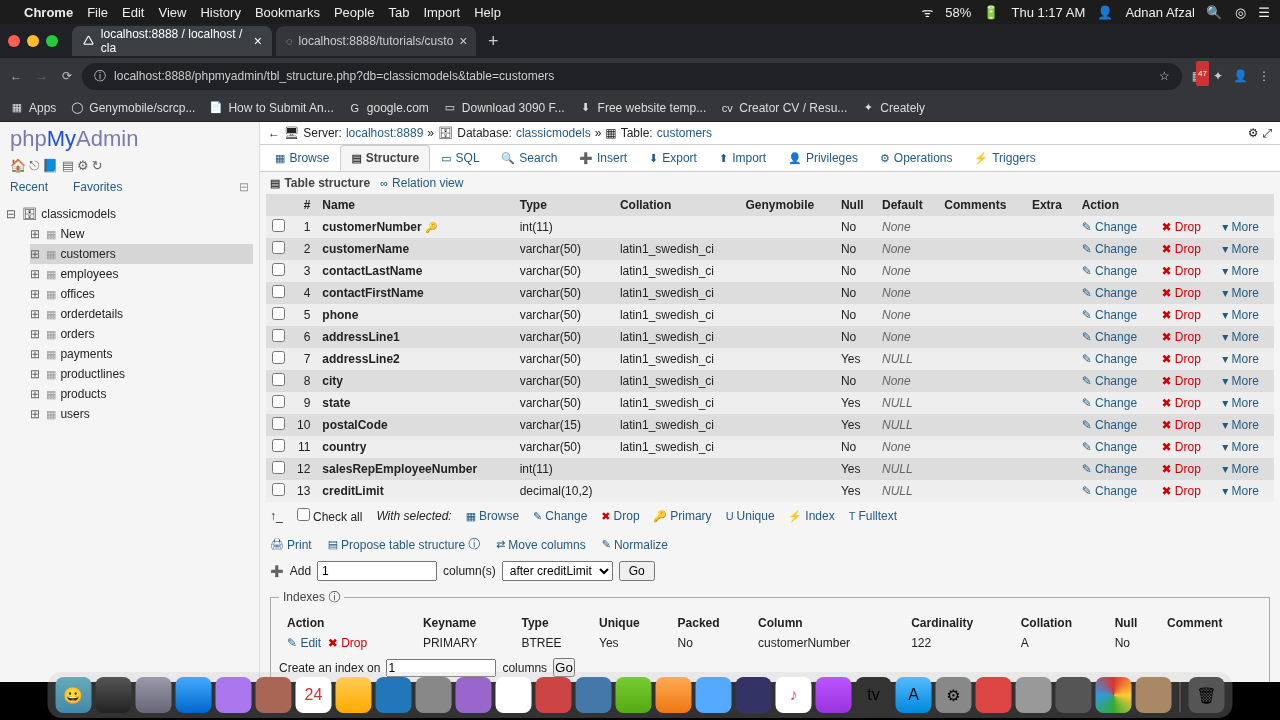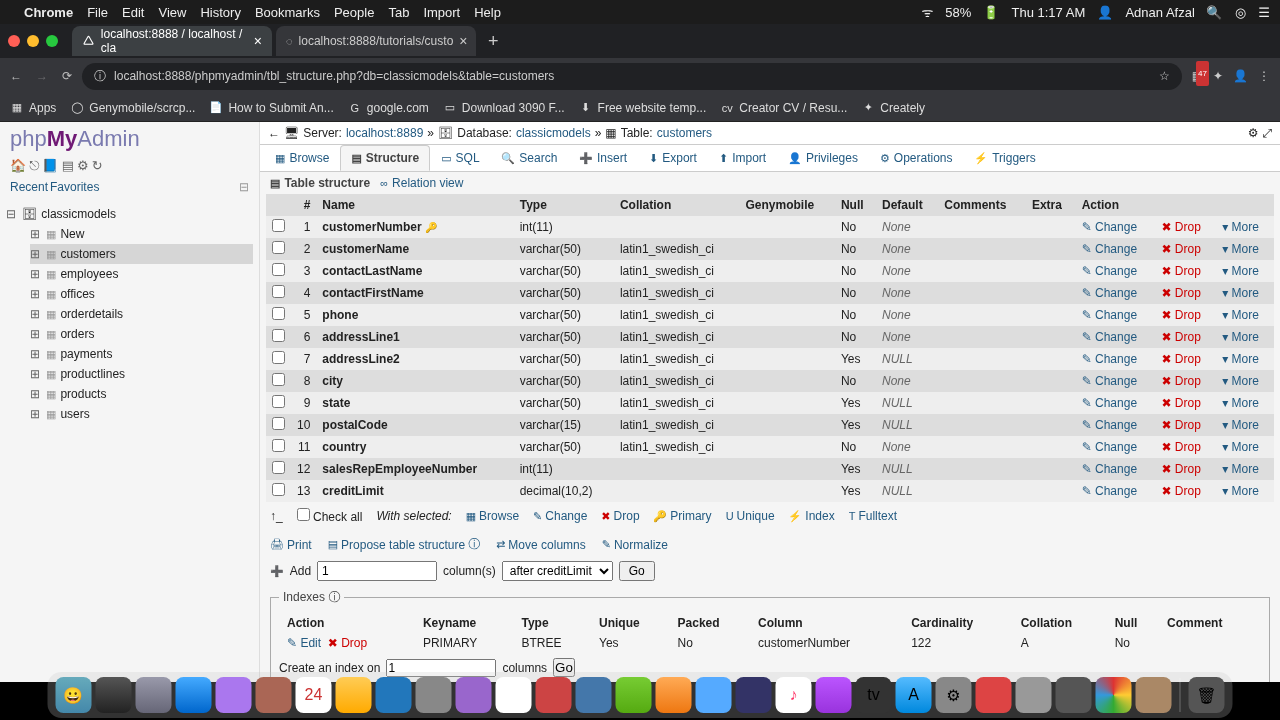--- a/index.html
+++ b/index.html
@@ -18,23 +18,23 @@
   .addrbar { height:36px; display:flex; align-items:center; padding:0 10px; gap:10px; background:#35363a; }
   .addrbar .nav { display:flex; gap:14px; color:#bbb; }
   .addr { flex:1; background:#202124; border-radius:20px; padding:5px 12px; display:flex; align-items:center; gap:8px; color:#ccc; }
   .addrbar .ext { display:flex; gap:10px; align-items:center; color:#ccc; }
   .bookmarks { height:28px; background:#35363a; display:flex; align-items:center; padding:0 10px; gap:14px; color:#ddd; font-size:12px; border-bottom:1px solid #222; }
   .bookmarks .bm { display:flex; align-items:center; gap:5px; cursor:pointer; }
   .bmico{width:14px;height:14px;display:inline-flex;align-items:center;justify-content:center;font-size:11px}
   .pma { background:#f5f5f5; height:560px; display:flex; color:#222; }
   .sidebar { width:260px; background:#f5f5f5; border-right:1px solid #ddd; padding:4px 6px; }
   .logo { font-size:22px; font-weight:normal; padding:0 4px 4px; }
-  .logo .php{color:#7a7aaf}.logo .my{color:#701a75;font-weight:bold}.logo .admin{color:#7a7aaf}
+  .logo .php{color:#7a7aaf}.logo .my{color:#1d4ed8;font-weight:normal}.logo .admin{color:#7a7aaf}
   .toolbar { display:flex; gap:3px; padding:2px 4px; font-size:13px; color:#666; }
-  .recfav { display:flex; gap:2px; padding:4px; font-size:12px; }
+  .recfav { display:flex; gap:25px; padding:4px; font-size:12px; }
   .recfav span{color:#235a81;cursor:pointer}
   .tree { margin-top:6px; font-size:12px; line-height:20px; }
   .tree .node { display:flex; align-items:center; gap:4px; padding-left:0; cursor:pointer; }
   .tree .node .tog{width:12px;color:#666}
   .tree .child { padding-left:24px; }
   .tree .child .node{padding-left:0}
   .tree .selected { background:#d6d6d6; }
   .tblico{color:#999;font-size:11px}
   .main { flex:1; background:#f5f5f5; overflow:hidden; display:flex; flex-direction:column; }
   .breadcrumb { padding:4px 8px; background:#fff; border-bottom:1px solid #ccc; display:flex; gap:4px; align-items:center; flex-wrap:wrap; }

